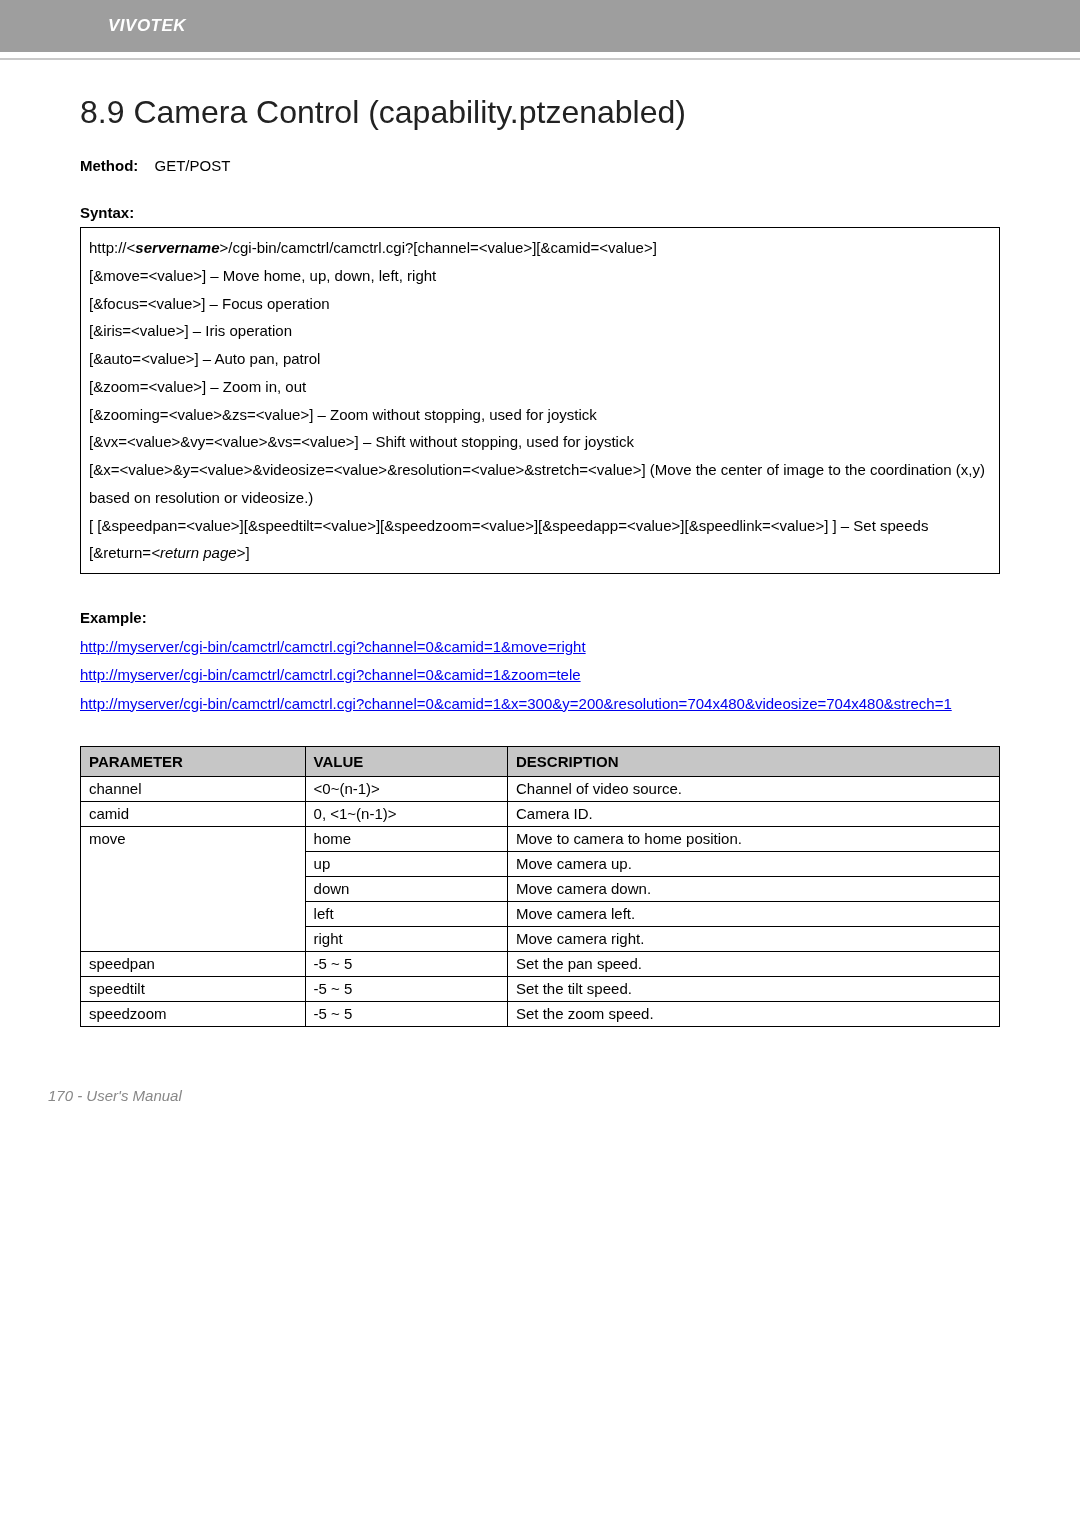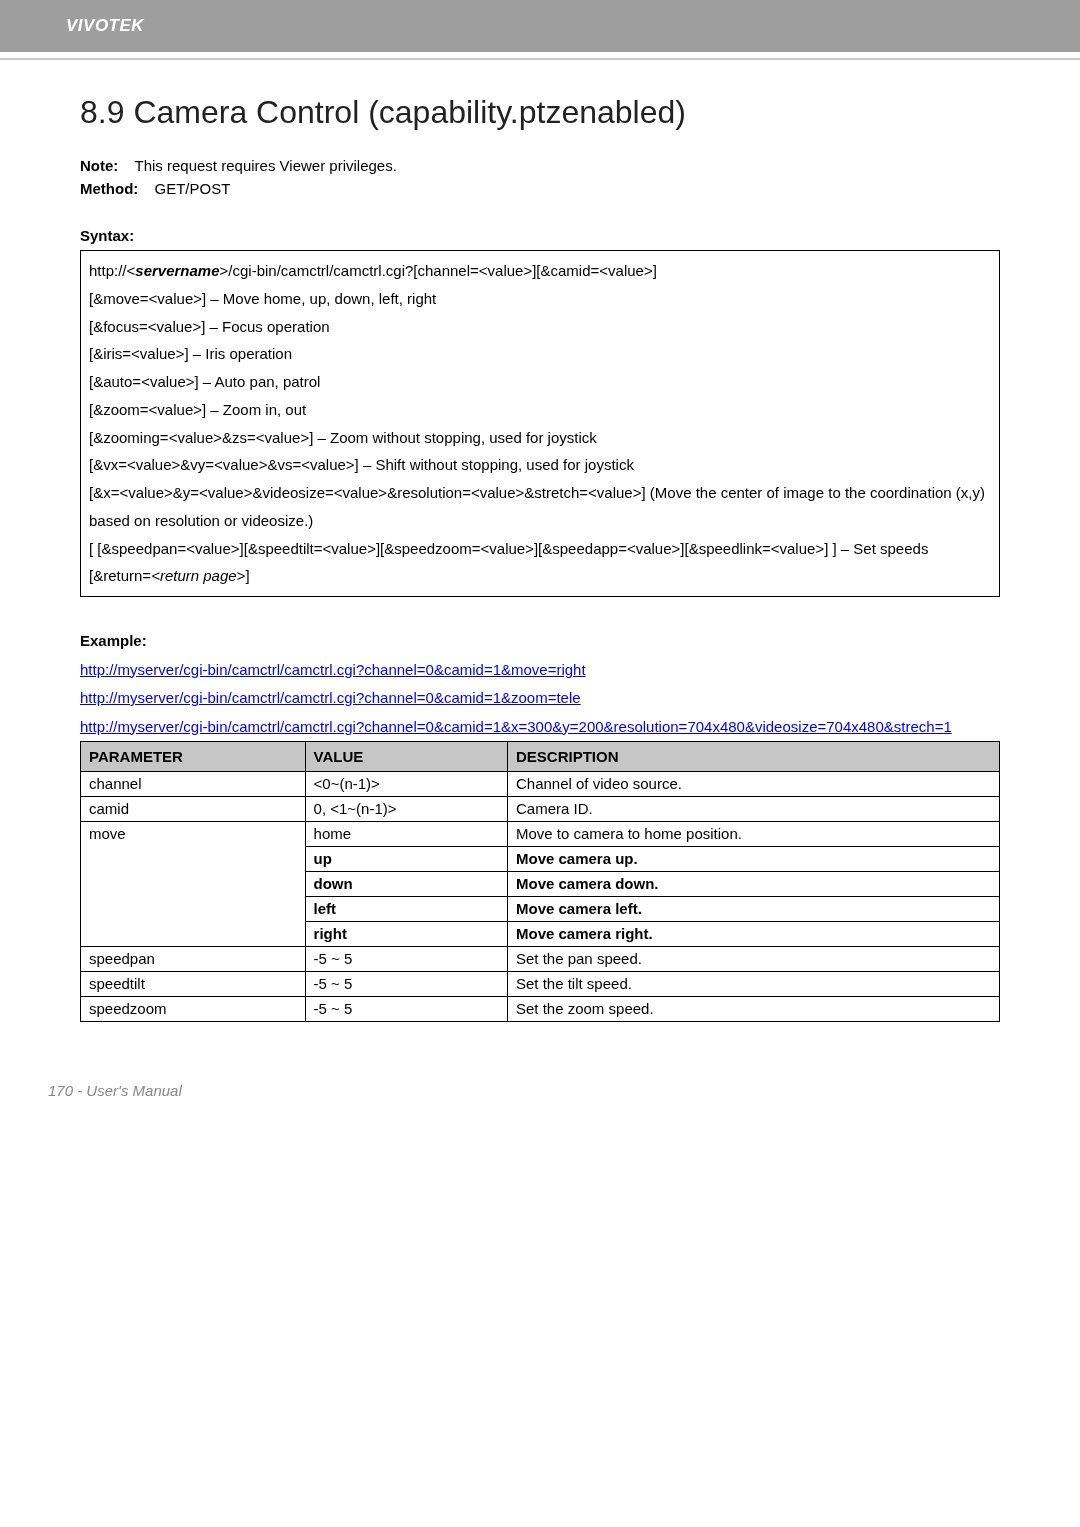--- a/index.html
+++ b/index.html
@@ -8,21 +8,21 @@
     background: #fff;
     width: 1080px;
     margin: 0 auto;
     color: #000;
   }
   .header-bar {
     background: #9e9e9e;
     height: 52px;
     display: flex;
     align-items: center;
-    padding-left: 66px;
+    padding-left: 108px;
   }
   .header-brand {
     color: #fff;
     font-style: italic;
     font-weight: bold;
     font-size: 17px;
     letter-spacing: 0.5px;
   }
   .header-rule {
     border: none;
@@ -74,60 +74,57 @@
     line-height: 1.9;
   }
   .examples a, .examples .link {
     color: #0000ee;
     text-decoration: underline;
     word-break: break-all;
   }
   table.param-table {
     width: 100%;
     border-collapse: collapse;
+    margin-top: 28px;
     font-size: 15px;
   }
   table.param-table th {
     background: #c6c6c6;
     border: 1px solid #000;
     text-align: left;
     padding: 6px 8px;
     font-weight: bold;
   }
   table.param-table td {
     border: 1px solid #000;
     padding: 0 8px;
     vertical-align: top;
     line-height: 1.6;
   }
-  .subrow td { border-top: 1px solid #000; font-weight: bold; }
+  .subrow td { border-top: 1px solid #000; }
   .footer {
     margin-top: 60px;
     padding: 0 0 20px 48px;
     color: #888;
     font-style: italic;
     font-size: 15px;
   }
 </style>
 </head>
 <body>
 
 <div class="header-bar">
   <span class="header-brand">VIVOTEK</span>
 </div>
 <hr class="header-rule">
 
 <div class="page">
 
   <h1 class="section-title">8.9 Camera Control (capability.ptzenabled)</h1>
 
-  <div class="meta-line">
-    <span class="bold">Note:</span>
-    <span class="val">This request requires Viewer privileges.</span>
-  </div>
   <div class="meta-line">
     <span class="bold">Method:</span>
     <span class="val">GET/POST</span>
   </div>
 
   <div class="syntax-block">
     <div class="syntax-title">Syntax:</div>
     <table class="syntax-table">
       <tbody>
           <tr>

